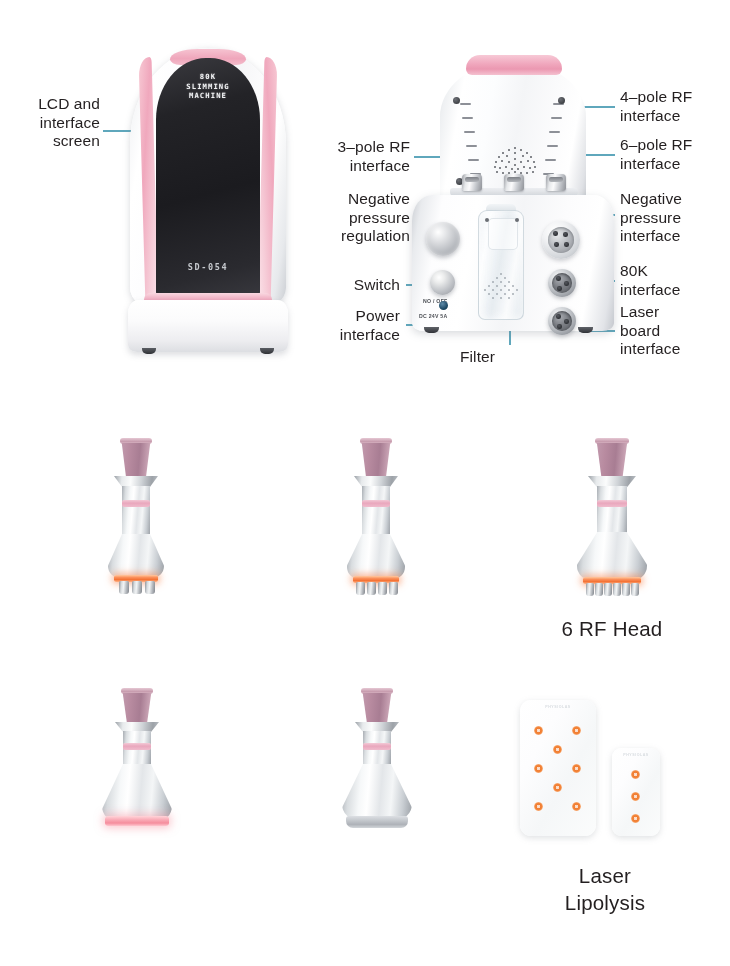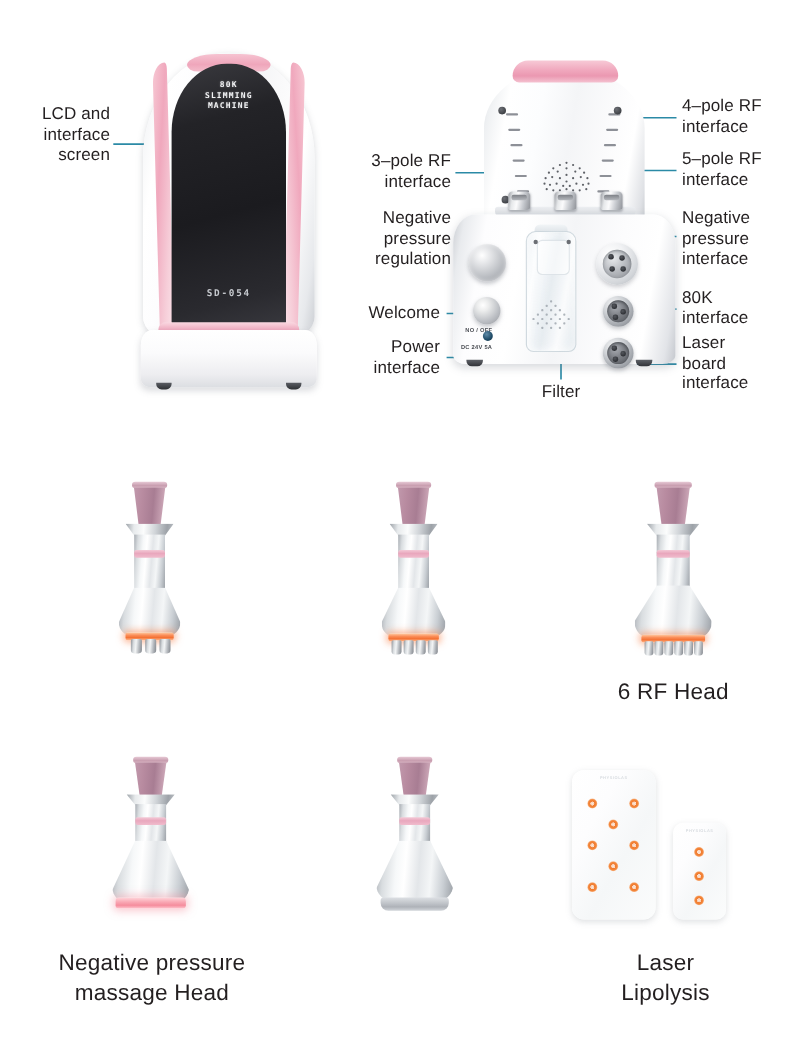--- a/index.html
+++ b/index.html
@@ -15,21 +15,21 @@
   .callout {
     position: absolute;
     font-size: 15.5px;
     line-height: 18.5px;
     color: #231f20;
     white-space: pre-line;
     letter-spacing: .1px;
   }
   .callout.r { text-align: right; }
   .callout.l { text-align: left; }
-  .callout.c { text-align: center; }
+  .callout.c { }
 
   
   .lead { position: absolute; }
 
   
   .caption {
     position: absolute;
     text-align: center;
     font-size: 20.5px;
     line-height: 27px;
@@ -389,32 +389,32 @@
   <div class="callout r" style="left:2px; top:95px; width:98px;">LCD and
 interface
 screen</div>
 
   <div class="callout r" style="left:300px; top:138px; width:110px;">3–pole RF
 interface</div>
 
   <div class="callout l" style="left:620px; top:88px; width:108px;">4–pole RF
 interface</div>
 
-  <div class="callout l" style="left:620px; top:136px; width:108px;">5–pole RF
+  <div class="callout l" style="left:620px; top:136px; width:108px;">6–pole RF
 interface</div>
 
   <div class="callout r" style="left:296px; top:190px; width:114px;">Negative
 pressure
 regulation</div>
 
   <div class="callout l" style="left:620px; top:190px; width:106px;">Negative
 pressure
 interface</div>
 
-  <div class="callout r" style="left:300px; top:276px; width:100px;">Welcome</div>
+  <div class="callout r" style="left:300px; top:276px; width:100px;">Switch</div>
 
   <div class="callout l" style="left:620px; top:262px; width:104px;">80K
 interface</div>
 
   <div class="callout r" style="left:288px; top:307px; width:112px;">Power
 interface</div>
 
   <div class="callout l" style="left:620px; top:303px; width:104px;">Laser
 board
 interface</div>
@@ -615,22 +615,20 @@
 
   <div class="hp" style="left:96px; top:688px; width:84px; height:152px;">
     <div class="hp-caplip" style="left:25px; top:0; width:32px; height:6px;"></div>
     <div class="hp-cone" style="left:24px; top:5px; width:34px; height:34px; clip-path: polygon(8% 0, 92% 0, 78% 100%, 22% 100%);"></div>
     <div class="hp-collar" style="left:19px; top:34px; width:44px; height:11px; clip-path: polygon(0 0, 100% 0, 80% 100%, 20% 100%);"></div>
     <div class="hp-neck" style="left:27px; top:43px; width:28px; height:36px;"></div>
     <div class="hp-ring" style="left:27px; top:55px; width:28px; height:7px;"></div>
     <div class="hp-neck hp-bell" style="left:6px; top:76px; width:70px; height:58px; clip-path: polygon(30% 0, 70% 0, 100% 78%, 100% 100%, 0 100%, 0 78%); border-radius:0 0 16px 16px;"></div>
     <div class="hp-glow-pink" style="left:9px; top:128px; width:64px; height:10px;"></div>
   </div>
-  <div class="caption" style="left:28px; top:862px; width:220px;">Negative pressure
-massage Head</div>
 
   <div class="hp" style="left:336px; top:688px; width:84px; height:152px;">
     <div class="hp-caplip" style="left:25px; top:0; width:32px; height:6px;"></div>
     <div class="hp-cone" style="left:24px; top:5px; width:34px; height:34px; clip-path: polygon(8% 0, 92% 0, 78% 100%, 22% 100%);"></div>
     <div class="hp-collar" style="left:19px; top:34px; width:44px; height:11px; clip-path: polygon(0 0, 100% 0, 80% 100%, 20% 100%);"></div>
     <div class="hp-neck" style="left:27px; top:43px; width:28px; height:36px;"></div>
     <div class="hp-ring" style="left:27px; top:55px; width:28px; height:7px;"></div>
     <div class="hp-neck hp-bell" style="left:6px; top:76px; width:70px; height:56px; clip-path: polygon(30% 0, 70% 0, 100% 78%, 100% 100%, 0 100%, 0 78%); border-radius:0 0 16px 16px;"></div>
     <div class="hp-flat" style="left:10px; top:128px; width:62px; height:12px;"></div>
   </div>

